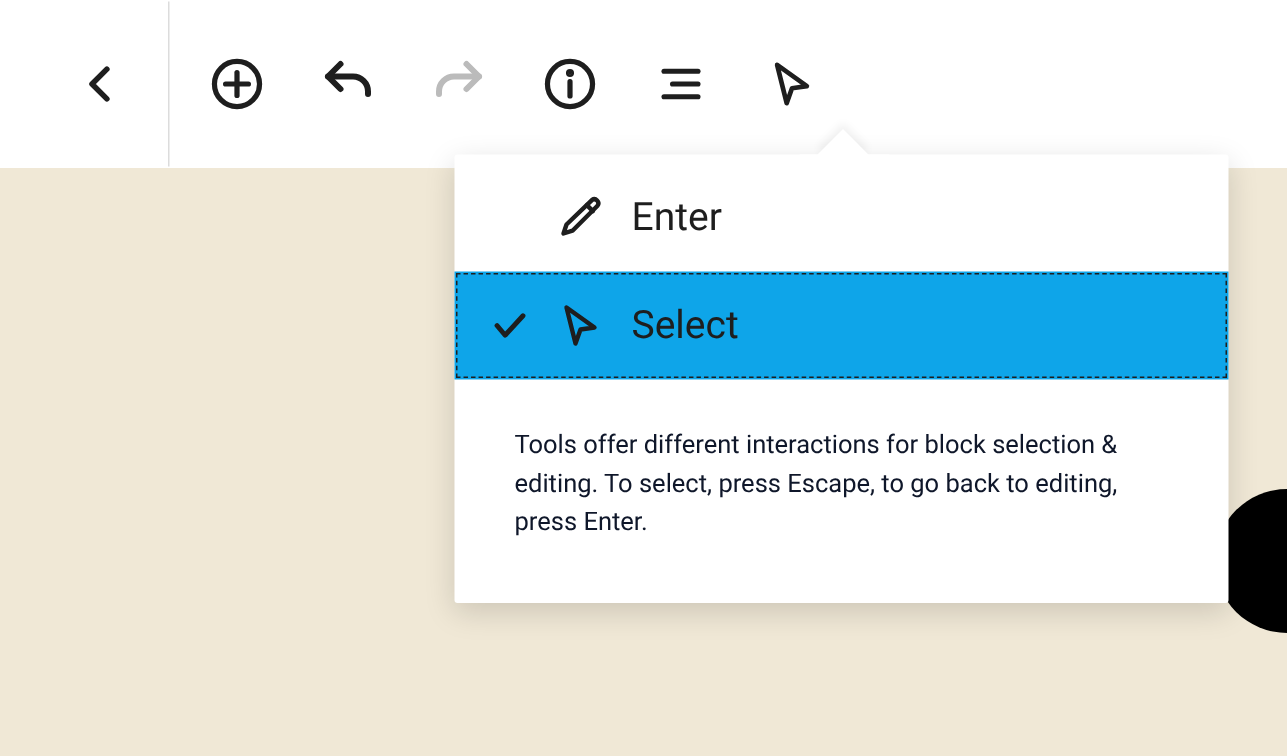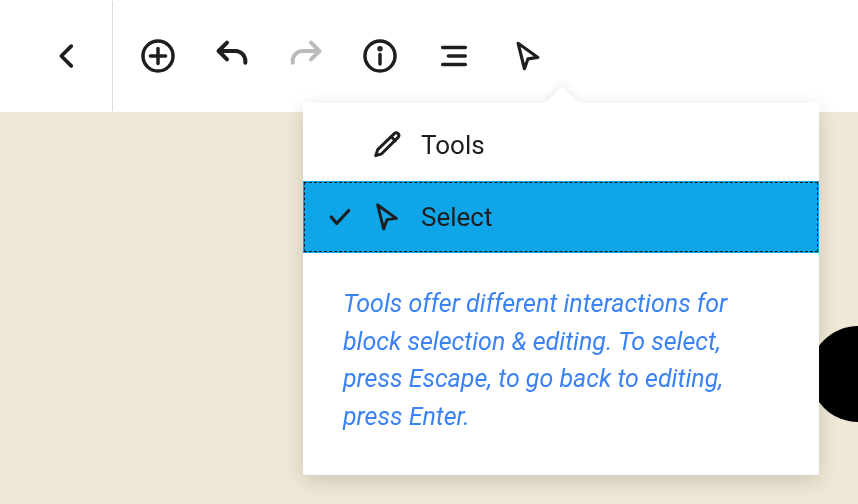--- a/index.html
+++ b/index.html
@@ -99,24 +99,23 @@
     justify-content: flex-start;
   }
   .menu-item.selected {
     background: #0ea5e9;
     outline: 1.5px dashed #1e1e1e;
     outline-offset: -2px;
   }
 
   .dropdown-desc {
     padding: 32px 40px 40px 40px;
-    font-size: 25px;
+    font-size: 17px;
     line-height: 1.5;
-    color: #3b82f6;
-    font-style: italic;
+    color: #0f172a;
   }
 
   
   .dark-peek {
     position: absolute;
     top: 326px;
     right: -48px;
     width: 96px;
     height: 96px;
     background: #000;
@@ -213,21 +212,21 @@
   <div class="dropdown-pointer-mask"></div>
 
   <div class="menu-item">
     <span class="check-slot"></span>
     <span class="icon-slot">
       <svg width="32" height="32" viewBox="0 0 24 24" fill="none" stroke="#1e1e1e" stroke-width="2.2" stroke-linecap="round" stroke-linejoin="round">
           <path d="M17.7 3.3a2 2 0 0 1 2.8 2.8L8 18.6 3.5 20 5 15.5Z"></path>
           <line x1="15.2" y1="5.8" x2="18.2" y2="8.8"></line>
         </svg>
     </span>
-    <span>Tools</span>
+    <span>Enter</span>
   </div>
 
   <div class="menu-item selected">
     <span class="check-slot">
       <svg width="26" height="26" viewBox="0 0 24 24" fill="none" stroke="#1e1e1e" stroke-width="3" stroke-linecap="round" stroke-linejoin="round">
           <polyline points="4 12 9 18 20 6"></polyline>
         </svg>
     </span>
     <span class="icon-slot">
       <svg width="32" height="32" viewBox="0 0 24 24" fill="none" stroke="#1e1e1e" stroke-width="2.2" stroke-linejoin="round">

